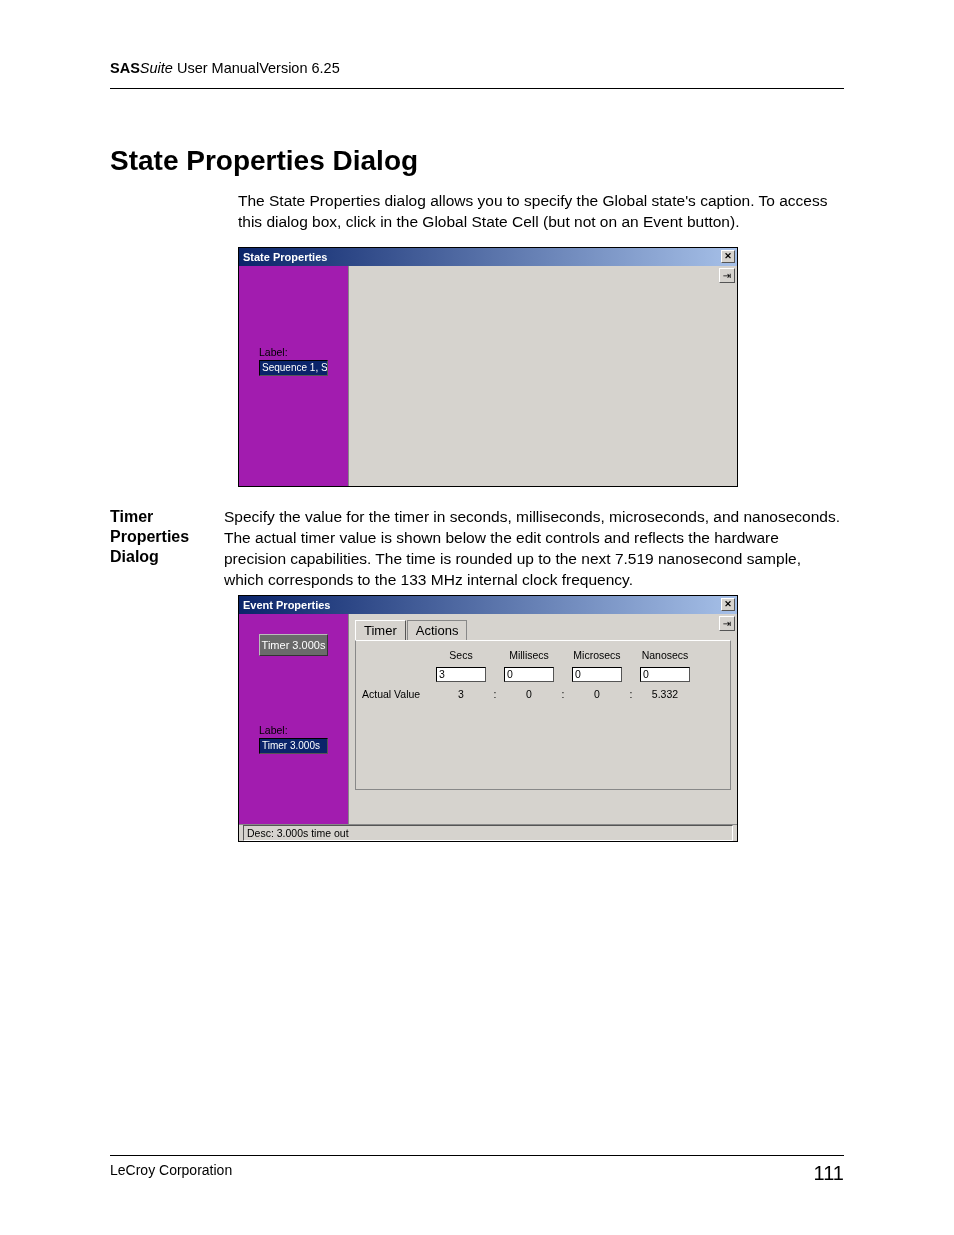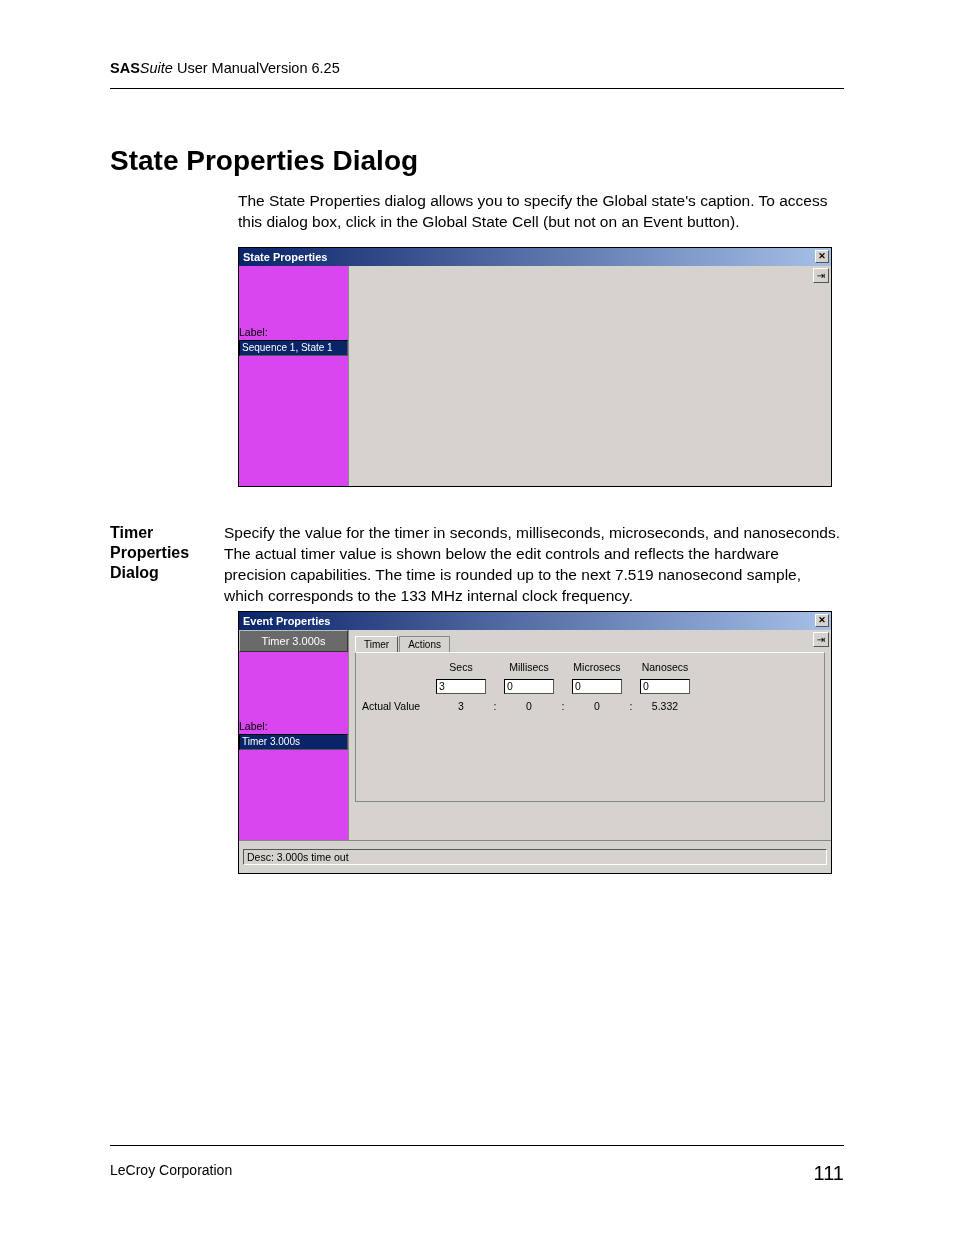--- a/index.html
+++ b/index.html
@@ -46,27 +46,27 @@
     width: 110px;
     flex: 0 0 110px;
     font-size: 16px;
     font-weight: bold;
     line-height: 1.25;
   }
   .col-right { flex: 1; }
 
   
   .dialog {
-    width: 594px;
+    width: 500px;
     border: 1px solid #000;
     background: #d6d3ce;
     font-family: "Tahoma", "Arial", sans-serif;
     font-size: 10.5px;
     margin-left: 128px;
-    margin-bottom: 36px;
+    margin-bottom: 20px;
   }
   .titlebar {
     height: 18px;
     background: linear-gradient(to right, #0a246a, #a6c0e8);
     color: #fff;
     font-weight: bold;
     font-size: 11px;
     display: flex;
     align-items: center;
     justify-content: space-between;
@@ -83,22 +83,22 @@
     text-align: center;
     font-weight: bold;
   }
   .dialog-body {
     display: flex;
     min-height: 200px;
   }
   .left-panel {
     width: 110px;
     border-right: 1px solid #888;
-    background: #d946ef;
-    padding: 0;
+    background: #a21caf;
+    padding: 20px;
     display: flex;
     flex-direction: column;
   }
   .right-panel {
     flex: 1;
     background: #d6d3ce;
     padding: 4px 6px;
     position: relative;
   }
   .pin-btn {
@@ -139,21 +139,21 @@
     height: 22px;
     font-size: 11px;
     text-align:center;
     line-height:20px;
     margin-bottom: 8px;
   }
 
   
   .tabs { display:flex; margin-top: 2px; }
   .tab {
-    font-size: 10px;
+    font-size: 13px;
     padding: 2px 8px;
     border: 1px solid #888;
     border-bottom: none;
     background:#d6d3ce;
     margin-right: 1px;
   }
   .tab.active {
     background:#d6d3ce;
     border-top-color:#fff; border-left-color:#fff; border-right-color:#555;
     position: relative;
@@ -179,39 +179,39 @@
     border:1px solid #555;
     border-top-color:#000; border-left-color:#000;
     font-size:10.5px;
     padding: 0 2px;
     text-align:left;
   }
   .colon { text-align:center; }
   .status-bar {
     border-top: 1px solid #888;
     font-size: 10.5px;
-    padding: 8px 4px;
+    padding: 0 4px;
     background:#d6d3ce;
   }
   .status-inner {
     border: 1px solid #888;
     border-top-color:#555; border-left-color:#555;
     border-right-color:#fff; border-bottom-color:#fff;
     padding: 1px 3px;
     display:inline-block;
     width: 100%;
   }
 
   .footer-row {
     position: absolute;
     bottom: 50px;
     left: 110px;
     right: 110px;
     border-top: 1.5px solid #000;
-    padding-top: 16px;
+    padding-top: 6px;
     display: flex;
     justify-content: space-between;
     font-size: 14px;
   }
   .page-num { font-size: 20px; font-weight: normal; font-family: Arial, sans-serif; }
 </style>
 </head>
 <body>
 
 <div class="page">

